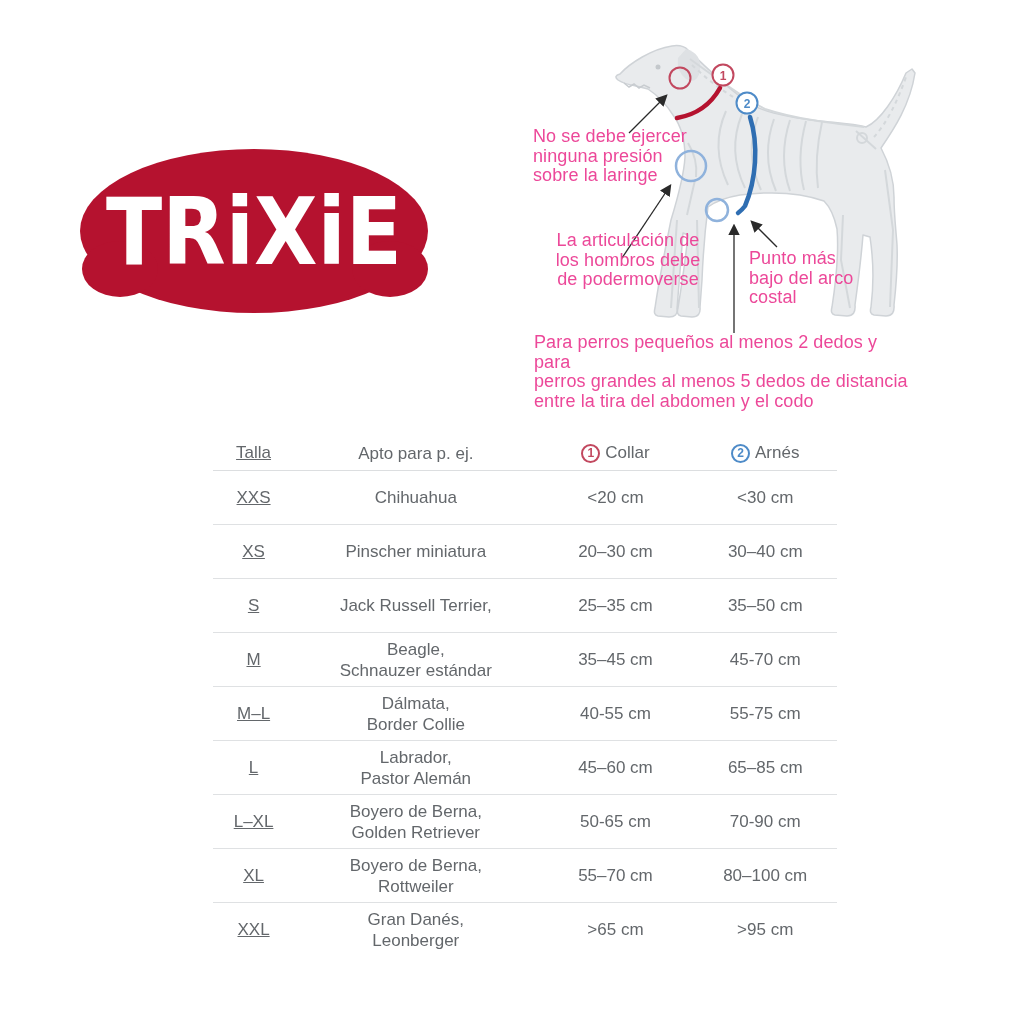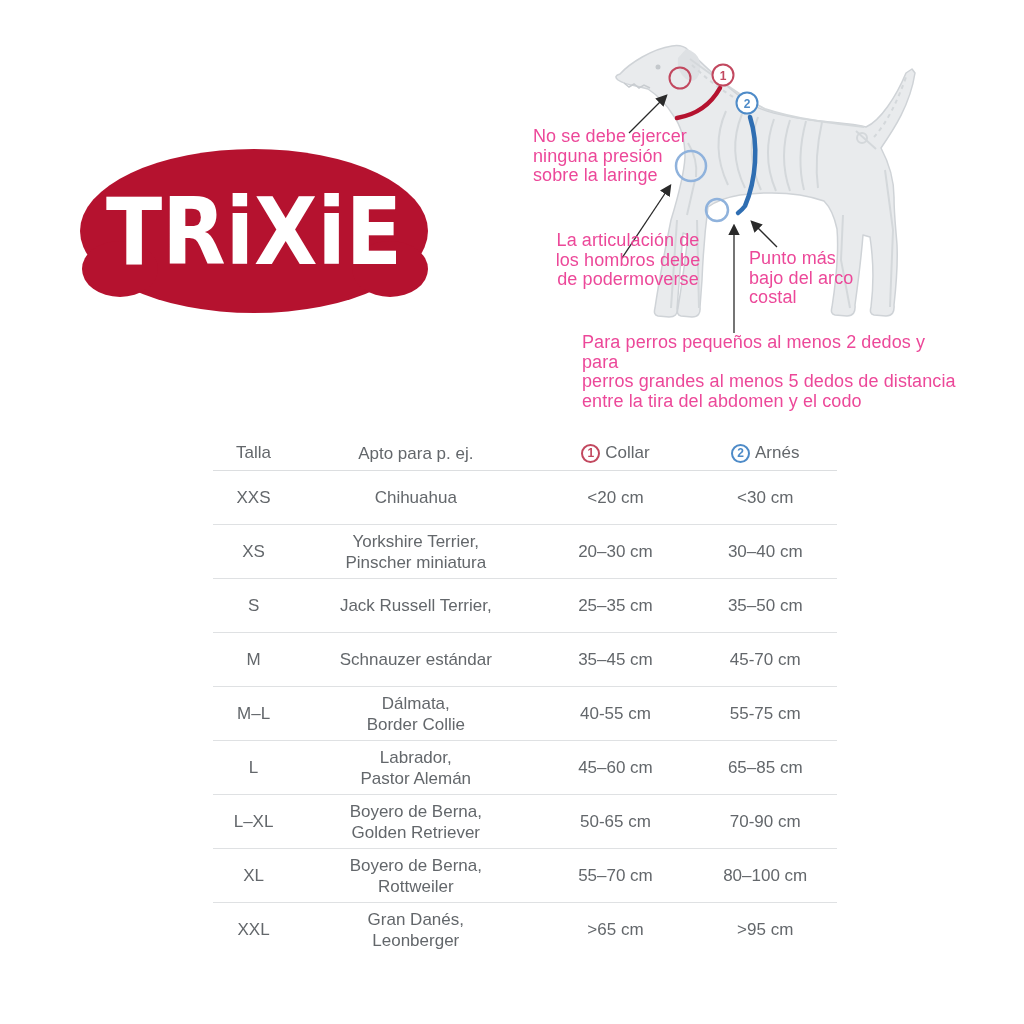--- a/index.html
+++ b/index.html
@@ -8,29 +8,29 @@
   
   .logo{position:absolute;left:78px;top:147px;width:352px;height:168px;}
 
   
   .dog-svg{position:absolute;left:540px;top:25px;width:470px;height:320px;}
   .ann{position:absolute;font-size:18px;line-height:19.5px;color:#ec4899;letter-spacing:.1px;}
   .ann span{display:block;}
   #ann-larynx{left:533px;top:127px;width:180px;}
   #ann-shoulder{left:533px;top:231px;width:190px;text-align:center;}
   #ann-rib{left:741px;top:249px;width:150px;margin-left:8px;}
-  #ann-spacing{left:534px;top:333px;width:380px;margin-left:48px;}
+  #ann-spacing{left:534px;top:333px;width:380px;}
 
   
   .sizetable{position:absolute;left:213px;top:436px;width:624px;color:#63676b;font-size:17px;}
   .thead{display:flex;align-items:center;height:34px;border-bottom:1px solid #dcdee0;}
   .trow{display:flex;align-items:center;height:53px;border-bottom:1px solid #dfe1e3;}
   .trow:last-child{border-bottom:none;}
   .c{text-align:center;}
-  .col-size{width:13%;}
+  .col-size{width:13%;text-decoration:underline;}
   .col-breed{width:39%;line-height:21px;}
   .col-breed span{display:block;}
   .col-collar{width:25%;}
   .col-harness{width:23%;}
   .hcell{display:flex;align-items:center;justify-content:center;gap:5px;}
   .circ{display:inline-flex;align-items:center;justify-content:center;width:19px;height:19px;
         border-radius:50%;border:2px solid;font-size:12px;font-weight:bold;box-sizing:border-box;flex:0 0 auto;}
   .circ.red{border-color:#c2485f;color:#c2485f;}
   .circ.blue{border-color:#4e8bc8;color:#4e8bc8;}
 
@@ -179,40 +179,40 @@
       <span>Chihuahua</span>
       <span></span>
     </div>
     <div class="c col-collar">&lt;20 cm</div>
     <div class="c col-harness">&lt;30 cm</div>
   </div>
 
   <div class="trow">
     <div class="c col-size">XS</div>
     <div class="c col-breed">
-      <span>Yorkshire Terrier,</span>
       <span>Pinscher miniatura</span>
     </div>
     <div class="c col-collar">20–30 cm</div>
     <div class="c col-harness">30–40 cm</div>
   </div>
 
   <div class="trow">
     <div class="c col-size">S</div>
     <div class="c col-breed">
       <span>Jack Russell Terrier,</span>
     </div>
     <div class="c col-collar">25–35 cm</div>
     <div class="c col-harness">35–50 cm</div>
   </div>
 
 
   <div class="trow">
     <div class="c col-size">M</div>
     <div class="c col-breed">
+      <span>Beagle,</span>
       <span>Schnauzer estándar</span>
     </div>
     <div class="c col-collar">35–45 cm</div>
     <div class="c col-harness">45-70 cm</div>
   </div>
 
   <div class="trow">
     <div class="c col-size">M–L</div>
     <div class="c col-breed">
       <span>Dálmata,</span>

